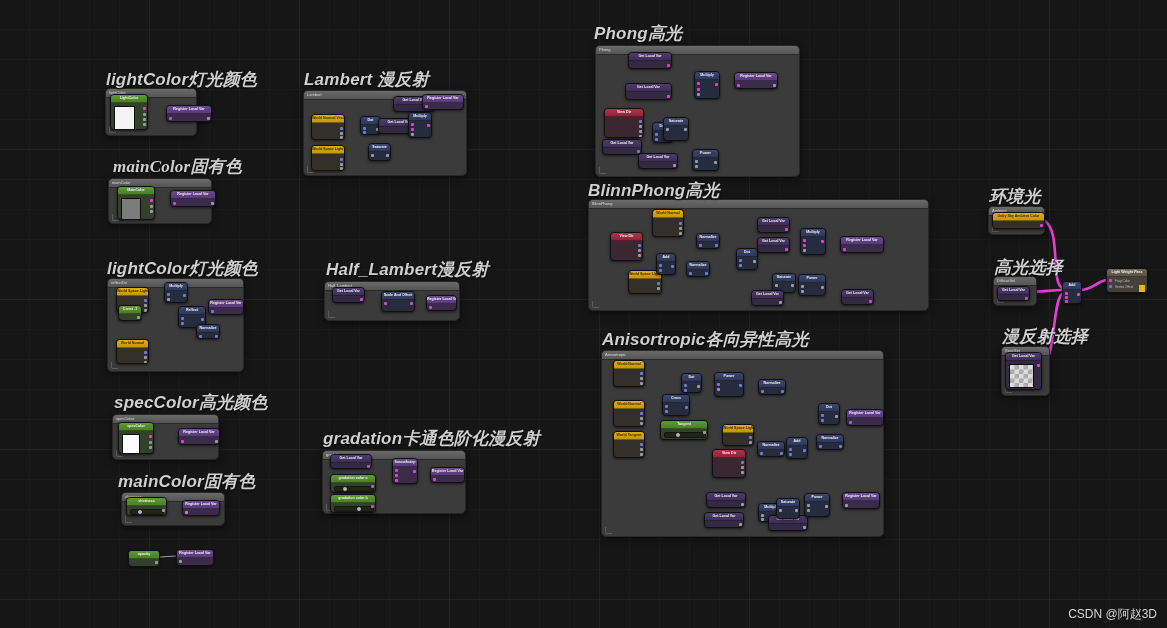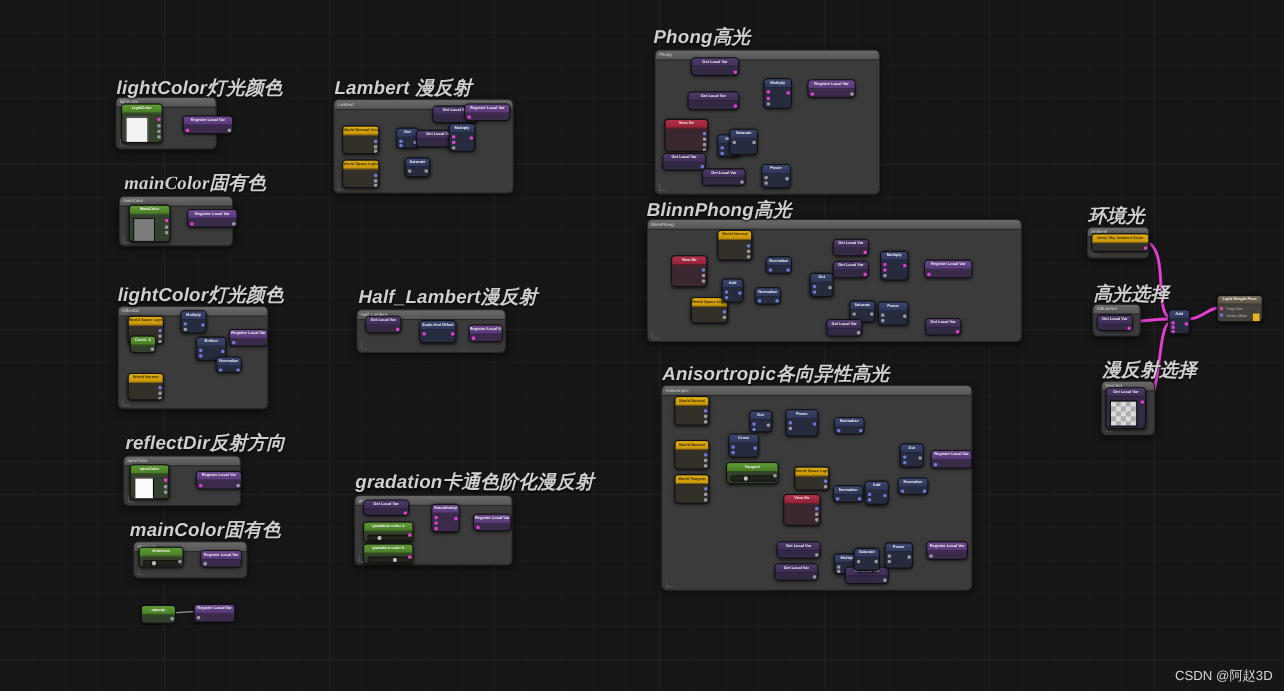--- a/index.html
+++ b/index.html
@@ -949,17 +949,17 @@
 <div class="caption" style="left:304px;top:68px;">Lambert 漫反射</div>
 <div class="caption" style="left:594px;top:22px;">Phong高光</div>
 <div class="caption" style="left:113px;top:155px;font-family:Liberation Serif, serif;">mainColor固有色</div>
 <div class="caption" style="left:588px;top:179px;">BlinnPhong高光</div>
 <div class="caption" style="left:989px;top:185px;">环境光</div>
 <div class="caption" style="left:107px;top:257px;">lightColor灯光颜色</div>
 <div class="caption" style="left:326px;top:258px;">Half_Lambert漫反射</div>
 <div class="caption" style="left:994px;top:256px;">高光选择</div>
 <div class="caption" style="left:602px;top:328px;">Anisortropic各向异性高光</div>
 <div class="caption" style="left:1002px;top:325px;">漫反射选择</div>
-<div class="caption" style="left:114px;top:391px;">reflectDir反射方向</div>
+<div class="caption" style="left:114px;top:391px;">specColor高光颜色</div>
 <div class="caption" style="left:323px;top:427px;">gradation卡通色阶化漫反射</div>
 <div class="caption" style="left:118px;top:470px;">mainColor固有色</div>
 
 <div id="watermark">CSDN @阿赵3D</div>
 
 </body></html>

